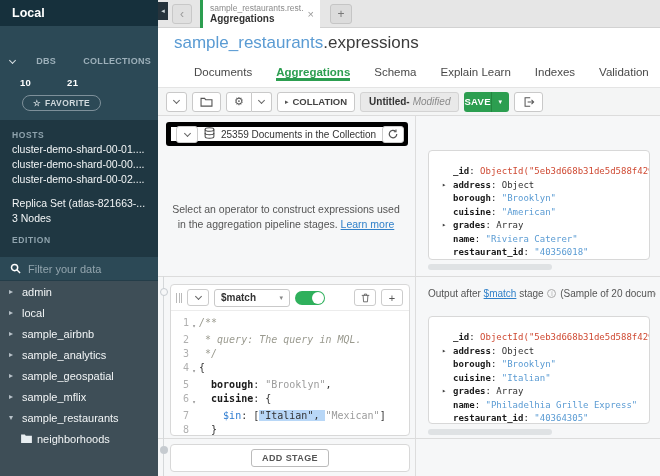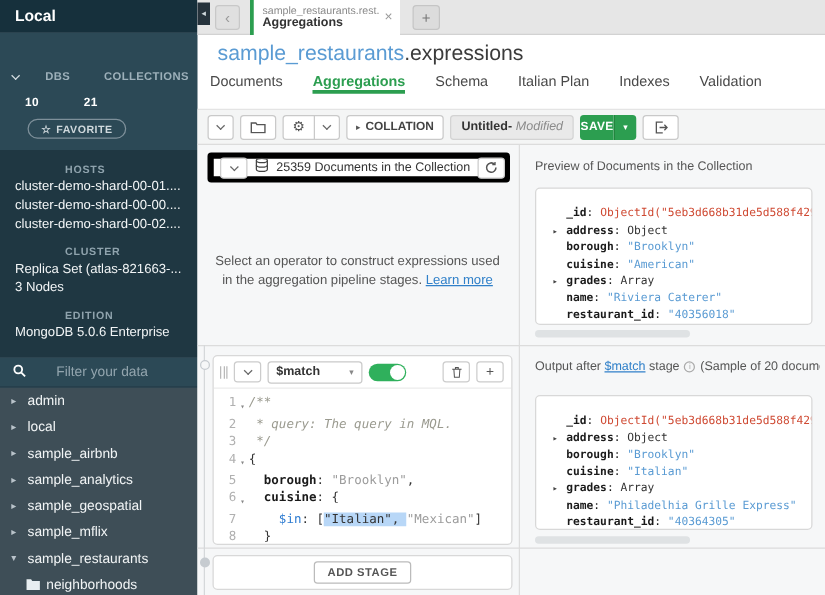--- a/index.html
+++ b/index.html
@@ -10,23 +10,23 @@
   .sidebar { position:absolute; left:0; top:0; width:184px; height:476px; background:#3e4e57; color:#fff; overflow:hidden; }
   .sb-title { height:26px; background:#16303c; display:flex; align-items:center; padding-left:12px; font-size:12.5px; font-weight:bold; color:#fff; }
   .sb-stats { background:#2c4956; padding:8px 10px 9px 10px; }
   .sb-stats-row { display:flex; align-items:center; gap:5px; font-size:9px; letter-spacing:.3px; }
   .sb-num { font-weight:bold; color:#fff; font-size:9.5px;margin-top:43px; }
   .sb-lab { color:#9db0ba; font-weight:bold; }
   .sb-refresh { margin-left:auto; color:#fff; display:flex; }
   .fav-pill { margin:7px 0 0 12px; display:inline-flex; align-items:center; gap:4px; border:1px solid #7e909a; border-radius:10px; padding:2px 10px; font-size:8.5px; font-weight:bold; color:#cfd8dc; letter-spacing:.4px; }
   .sb-info { background:#1f3742; padding:10px 12px 8px 12px; }
   .sb-group { margin-bottom:9px; }
-  .sb-group-label { font-size:8.5px; font-weight:bold; color:#8fa3ad; letter-spacing:.6px; margin-bottom:2px;margin-left:40px; }
+  .sb-group-label { font-size:8.5px; font-weight:bold; color:#8fa3ad; letter-spacing:.6px; margin-bottom:2px; }
   .sb-line { font-size:10.5px; color:#f2f5f6; line-height:15px; white-space:nowrap; overflow:hidden; }
-  .sb-filter { background:#2c4956; height:24px; display:flex; align-items:center; padding:0 10px; gap:24px; border-bottom:1px solid #243d49; }
+  .sb-filter { background:#2c4956; height:24px; display:flex; align-items:center; padding:0 10px; gap:7px; border-bottom:1px solid #243d49; }
   .sb-filter svg { flex:none; }
   .sb-filter input { background:transparent; border:none; outline:none; color:#fff; font-size:11px; width:100%; font-family:"Liberation Sans",sans-serif; }
   .sb-filter input::placeholder { color:#93a5ae; }
   .sb-list { position:relative; }
   .sb-row { position:relative; height:21px; display:flex; align-items:center; font-size:11px; color:#f2f5f6; cursor:default; white-space:nowrap; }
   .sb-db { padding-left:22px; }
   .sb-caret { position:absolute; left:9px; font-size:8px; color:#b9c3ca; }
   .sb-coll { padding-left:37px; }
   .sb-folder { position:absolute; left:21px; color:#e8eef1; display:flex; }
   .sb-row.selected { background:#0f766e;margin-top:45px; }
@@ -46,21 +46,21 @@
   .wtab-sub { font-size:10px; font-weight:bold; color:#333; }
   .wtab-close { color:#9a9a9a; font-size:11px; padding-left:4px; }
   .tab-add { width:22px; height:20px; background:#dcdcdc; border:1px solid #c5c5c5; border-radius:3px; color:#777; font-size:12px; display:flex; align-items:center; justify-content:center; margin-left:10px; }
 
   
   .ns-header { position:absolute; left:0; top:28px; width:502px; height:30px; display:flex; align-items:center; padding-left:16px; font-size:17px; }
   .ns-db { color:#5a9bd3; }
   .ns-coll { color:#3b3b3b; }
 
   
-  .navtabs { position:absolute; left:0; top:58px; width:502px; height:30px; display:flex; align-items:flex-start; gap:24px; padding-left:10px; border-bottom:1px solid #e4e4e4; }
+  .navtabs { position:absolute; left:0; top:58px; width:502px; height:30px; display:flex; align-items:center; gap:24px; padding-left:36px; border-bottom:1px solid #e4e4e4; }
   .navtab { display:flex; align-items:center; font-size:11.5px; color:#494949; border-bottom:3px solid transparent; padding-top:2px; }
   .navtab.active { color:#2c9e50; font-weight:bold; border-bottom-color:#2c9e50; }
 
   
   .toolbar { position:absolute; left:0; top:88px; width:502px; height:28px; background:#f4f5f5; border-bottom:1px solid #dcdcdc; display:flex; align-items:center; gap:5px; padding-left:8px; }
   .tool-btn { height:20px; background:#fff; border:1px solid #c9c9c9; border-radius:3px; display:inline-flex; align-items:center; justify-content:center; padding:0 7px; font-size:9.5px; color:#555; gap:4px; }
   .chev { display:inline-block; width:5px; height:5px; border-right:1.5px solid #666; border-bottom:1.5px solid #666; transform:rotate(45deg); margin-top:-2px; }
   .chev.white { border-color:#d7dfe3; }
   .split { display:flex; }
   .split .tool-btn:first-child { border-radius:3px 0 0 3px; }
@@ -174,27 +174,25 @@
     <div class="sb-info">
       <div class="sb-group">
         <div class="sb-group-label">HOSTS</div>
         <div>
             <div class="sb-line">cluster-demo-shard-00-01....</div>
             <div class="sb-line">cluster-demo-shard-00-00....</div>
             <div class="sb-line">cluster-demo-shard-00-02....</div>
           </div>
       </div>
       <div class="sb-group">
-        <div class="sb-group-label">CLUSTER</div>
         <div class="sb-line">Replica Set (atlas-821663-...</div>
         <div class="sb-line">3 Nodes</div>
       </div>
       <div class="sb-group" style="margin-bottom:4px">
         <div class="sb-group-label">EDITION</div>
-        <div class="sb-line">MongoDB 5.0.6 Enterprise</div>
       </div>
     </div>
 
     <div class="sb-filter">
       <span>
         <svg width="11" height="11" viewBox="0 0 12 12">
             <circle cx="5" cy="5" r="3.4" fill="none" stroke="#fff" stroke-width="1.6"></circle>
             <path d="M7.7 7.7L11 11" stroke="#fff" stroke-width="1.6"></path>
           </svg>
       </span>
@@ -272,21 +270,21 @@
 
     <div class="ns-header">
       <span class="ns-db">sample_restaurants</span>
         <span class="ns-coll">.expressions</span>
     </div>
 
     <div class="navtabs">
         <div class="navtab">Documents</div>
         <div class="navtab active">Aggregations</div>
         <div class="navtab">Schema</div>
-        <div class="navtab">Italian Plan</div>
+        <div class="navtab">Explain Learn</div>
         <div class="navtab">Indexes</div>
         <div class="navtab">Validation</div>
       </div>
 
     <div class="toolbar">
       <span class="tool-btn">
           <span class="chev"></span>
         </span>
       <span class="tool-btn icon-btn">
         <svg width="13" height="10" viewBox="0 0 14 11">
@@ -338,21 +336,20 @@
             </svg>
         </span>
         <span class="coll-count">25359 Documents in the Collection</span>
         <span class="mini-btn coll-refresh">
           <svg width="10" height="10" viewBox="0 0 12 12">
               <path d="M10.5 6a4.5 4.5 0 1 1-1.4-3.2" fill="none" stroke="#555" stroke-width="1.5"></path>
               <path d="M9.6 0.6v2.6H7" fill="none" stroke="#555" stroke-width="1.3"></path>
             </svg>
         </span>
       </div>
-      <div class="pane-title">Preview of Documents in the Collection</div>
 
       <div class="empty">
         <span>Select an operator to construct expressions used in the aggregation pipeline stages.</span>
         <a class="learn-link">Learn more</a>
       </div>
 
       <div class="doc-card doc-card1">
           <div class="doc-row"><span class="doc-key">_id</span><span class="doc-sep">: </span><span class="doc-val v-objectid">ObjectId("5eb3d668b31de5d588f4292a")</span></div>
           <div class="doc-row"><span class="doc-caret">▸</span><span class="doc-key">address</span><span class="doc-sep">: </span><span class="doc-val v-plain">Object</span></div>
           <div class="doc-row"><span class="doc-key">borough</span><span class="doc-sep">: </span><span class="doc-val v-string">"Brooklyn"</span></div>

